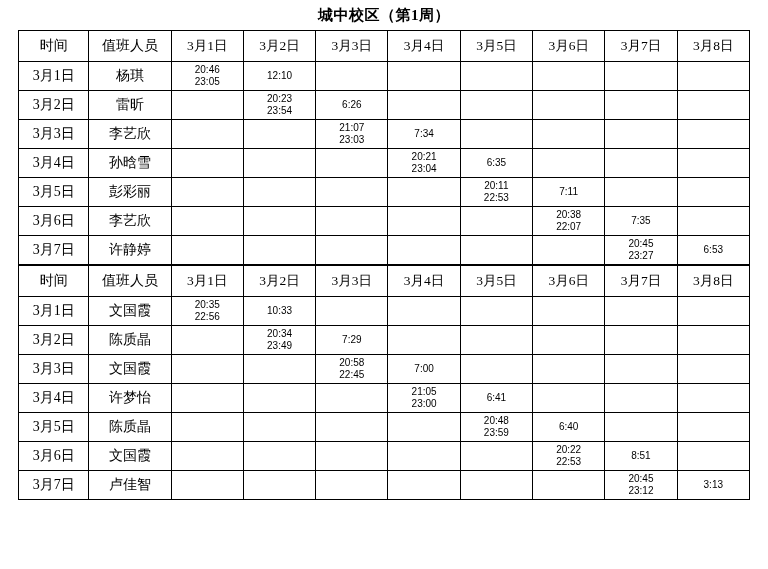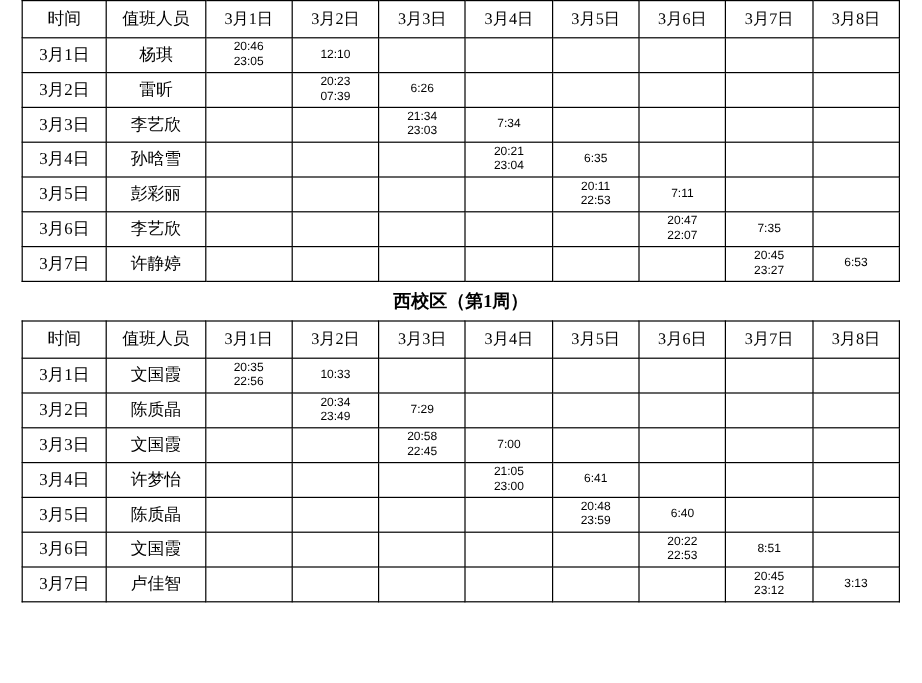--- a/index.html
+++ b/index.html
@@ -74,20 +74,21 @@
     font-weight: bold;
     padding: 7px 0 6px 0;
     font-family: "Liberation Serif", serif;
   }
 </style>
 </head>
 <body>
 
 <div class="page">
 
+  <div class="section-title">城中校区（第1周）</div>
 
   <table class="sched">
     <colgroup>
       <col style="width:70px">
       <col style="width:82px">
       <col style="width:72px">
       <col style="width:72px">
       <col style="width:72px">
       <col style="width:72px">
       <col style="width:72px">
@@ -126,38 +127,38 @@
         <td class="cell"></td>
         <td class="cell"></td>
         <td class="cell"></td>
       </tr>
       <tr>
         <td class="row-date">3月2日</td>
         <td class="row-person">雷昕</td>
         <td class="cell"></td>
         <td class="cell dual">
             <span class="t">20:23</span>
-            <span class="t">07:39</span>
+            <span class="t">23:54</span>
           </td>
         <td class="cell">
             <span class="t">6:26</span>
           </td>
         <td class="cell"></td>
         <td class="cell"></td>
         <td class="cell"></td>
         <td class="cell"></td>
         <td class="cell"></td>
       </tr>
       <tr>
         <td class="row-date">3月3日</td>
         <td class="row-person">李艺欣</td>
         <td class="cell"></td>
         <td class="cell"></td>
         <td class="cell dual">
-            <span class="t">21:34</span>
+            <span class="t">21:07</span>
             <span class="t">23:03</span>
           </td>
         <td class="cell">
             <span class="t">7:34</span>
           </td>
         <td class="cell"></td>
         <td class="cell"></td>
         <td class="cell"></td>
         <td class="cell"></td>
       </tr>
@@ -197,21 +198,21 @@
       </tr>
       <tr>
         <td class="row-date">3月6日</td>
         <td class="row-person">李艺欣</td>
         <td class="cell"></td>
         <td class="cell"></td>
         <td class="cell"></td>
         <td class="cell"></td>
         <td class="cell"></td>
         <td class="cell dual">
-            <span class="t">20:47</span>
+            <span class="t">20:38</span>
             <span class="t">22:07</span>
           </td>
         <td class="cell">
             <span class="t">7:35</span>
           </td>
         <td class="cell"></td>
       </tr>
       <tr>
         <td class="row-date">3月7日</td>
         <td class="row-person">许静婷</td>
@@ -225,21 +226,20 @@
             <span class="t">20:45</span>
             <span class="t">23:27</span>
           </td>
         <td class="cell">
             <span class="t">6:53</span>
           </td>
       </tr>
     </tbody>
   </table>
 
-  <div class="mid-title">西校区（第1周）</div>
 
   <table class="sched">
     <colgroup>
       <col style="width:70px">
       <col style="width:82px">
       <col style="width:72px">
       <col style="width:72px">
       <col style="width:72px">
       <col style="width:72px">
       <col style="width:72px">

